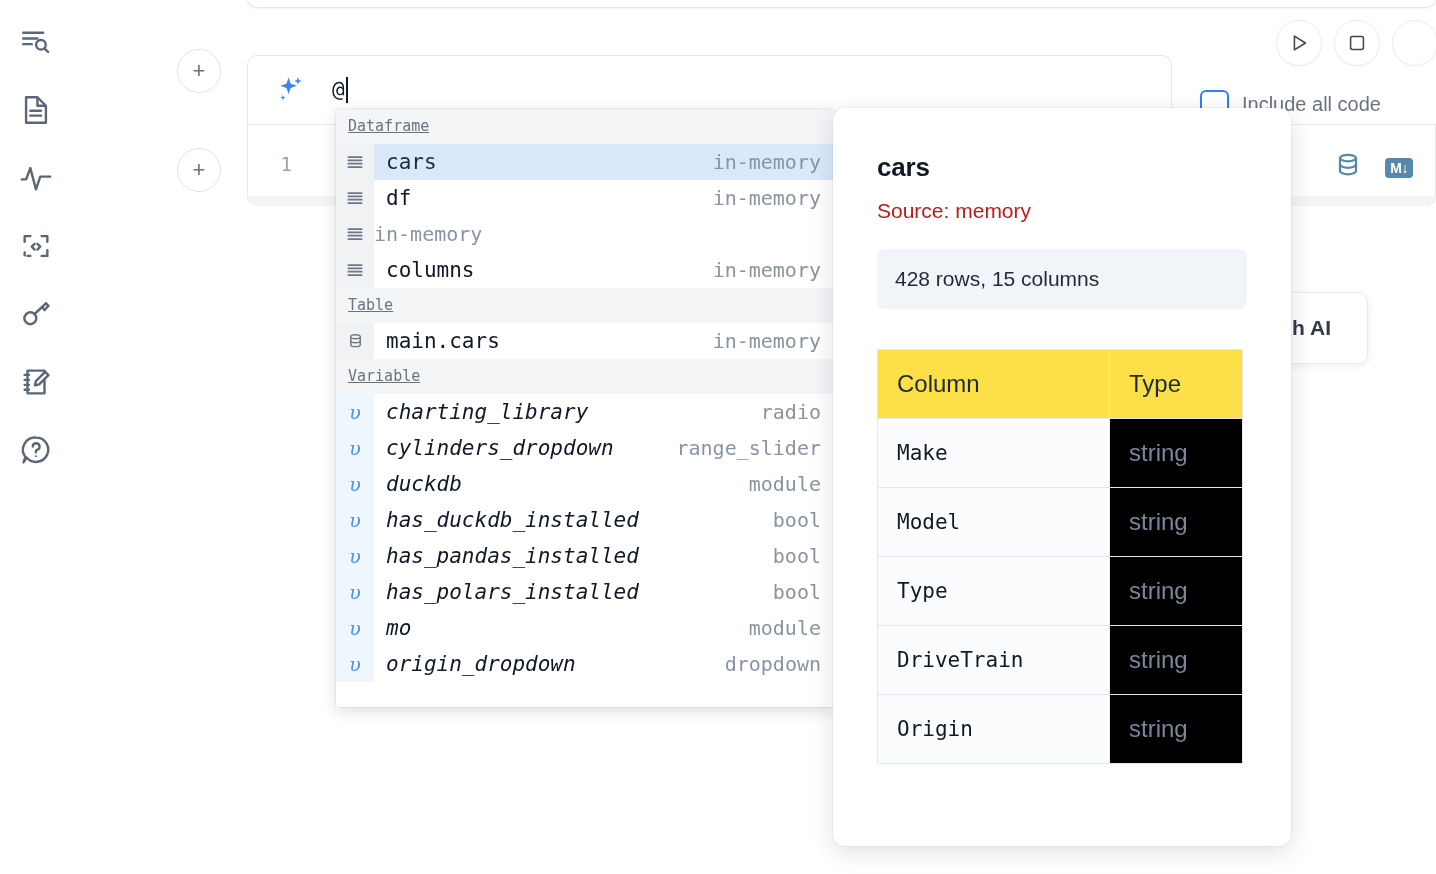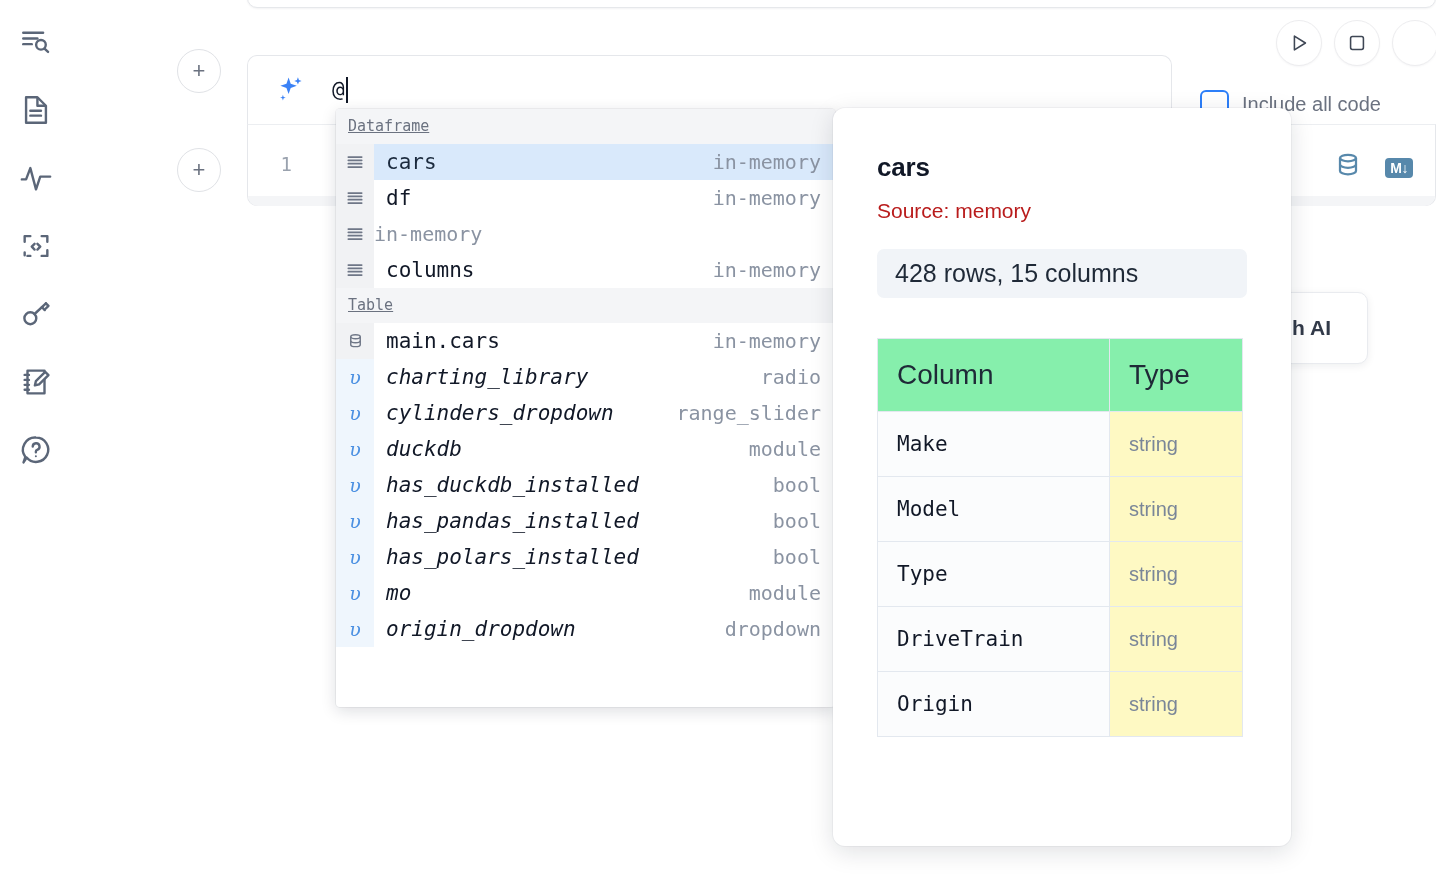--- a/index.html
+++ b/index.html
@@ -291,52 +291,52 @@
     letter-spacing: -0.2px;
   }
   .pv-source {
     font-size: 21px;
     color: #b91c1c;
     margin-bottom: 26px;
   }
   .pv-stat {
     background: #f1f4f8;
     border-radius: 7px;
-    padding: 10px 18px;
-    font-size: 25px;
+    padding: 18px 18px;
+    font-size: 21px;
     color: #1f2937;
     margin-bottom: 40px;
   }
   .pv-table {
     border-collapse: collapse;
     width: 366px;
     table-layout: fixed;
   }
   .pv-table th, .pv-table td {
     border: 1px solid #e3e8ef;
     text-align: left;
     padding: 20px 19px;
   }
   .pv-table th {
-    background: #86efac;
-    font-size: 28px;
+    background: #fde047;
+    font-size: 24px;
     font-weight: 400;
     color: #1f2937;
   }
   .pv-table th:first-child { width: 232px; }
   .pv-table td.col {
     font-family: "DejaVu Sans Mono", "Liberation Mono", monospace;
     font-size: 21px;
     color: #111827;
     background: #fbfcfd;
   }
   .pv-table td.typ {
-    font-size: 20px;
+    font-size: 24px;
     color: #7a8698;
-    background: #fef9c3;
+    background: #000000;
   }
 </style>
 </head>
 <body>
 
 <div id="root">
 
   <div class="sidebar">
     <div class="sb-btn">
       <svg width="34" height="34" viewBox="0 0 24 24" fill="none" stroke="currentColor" stroke-width="1.7" stroke-linecap="round">
@@ -509,20 +509,21 @@
             <svg width="19" height="19" viewBox="0 0 24 24" fill="none" stroke="currentColor" stroke-width="1.8">
               <ellipse cx="12" cy="6" rx="6" ry="2.5"></ellipse>
               <path d="M6 6v5c0 1.4 2.7 2.5 6 2.5s6-1.1 6-2.5V6"></path>
               <path d="M6 11v5c0 1.4 2.7 2.5 6 2.5s6-1.1 6-2.5v-5"></path>
             </svg>
           </div>
           <div class="ac-name">main.cars</div>
           <div class="ac-type">in-memory</div>
         </div>
       </div>
+      <div class="ac-group">Variable</div>
       <div class="ac-rows">
         <div class="ac-row var-row">
           <div class="ac-gut var">υ</div>
           <div class="ac-name">charting_library</div>
           <div class="ac-type">radio</div>
         </div>
         <div class="ac-row var-row">
           <div class="ac-gut var">υ</div>
           <div class="ac-name">cylinders_dropdown</div>
           <div class="ac-type">range_slider</div>

